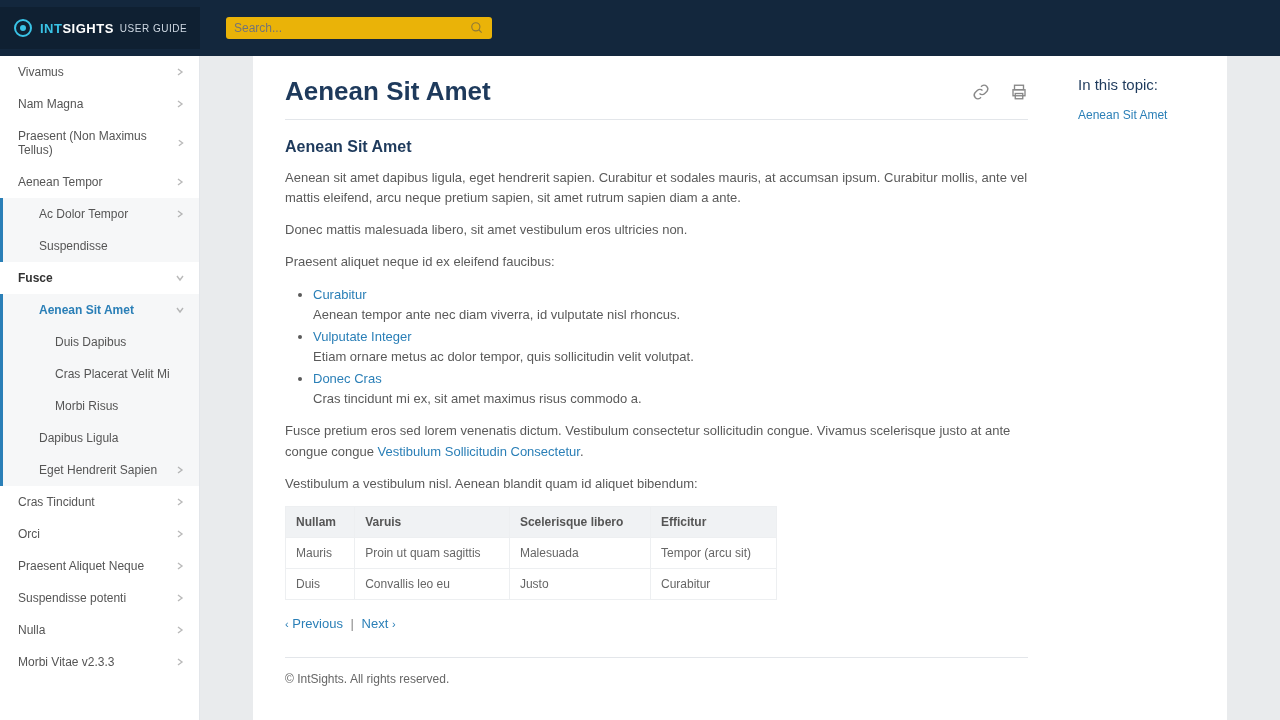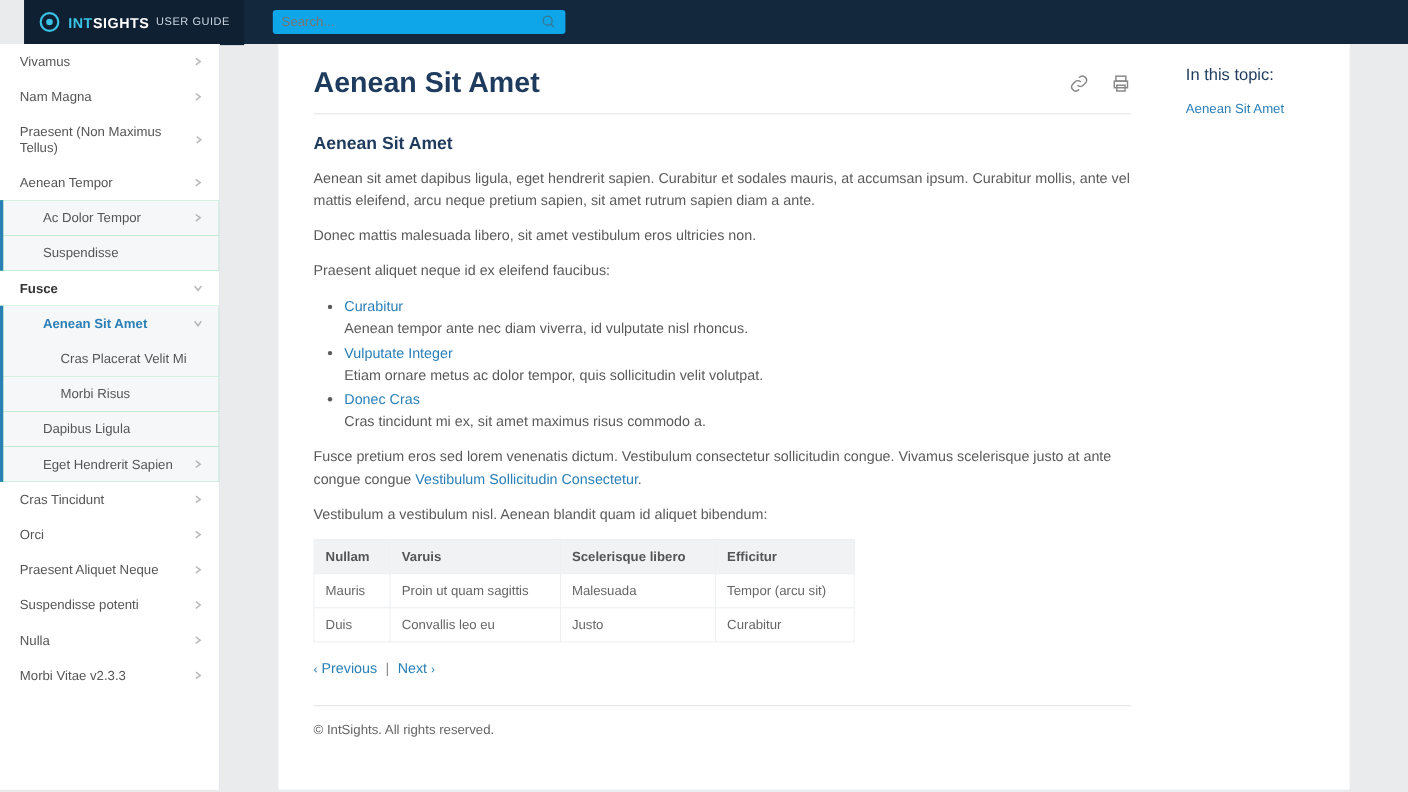--- a/index.html
+++ b/index.html
@@ -1,27 +1,27 @@
 <!DOCTYPE html>
 <html><head>
 <meta charset="utf-8">
 <style>
   * { box-sizing: border-box; margin: 0; padding: 0; }
   body { font-family: "Segoe UI", "Helvetica Neue", Arial, sans-serif; font-size: 13px; color: #555; background: #e9ebed; width: 1280px; height: 720px; overflow: hidden; }
 
   
-  .topbar { display:flex; align-items:center; height:40px; background:#13273d; color:#fff;margin-left:22px; }
+  .topbar { display:flex; align-items:center; height:56px; background:#13273d; color:#fff; }
   .brand { display:flex; align-items:center; width:200px; height:42px; padding-left:14px; background:#0f2032; }
   .brand .logo-ring { width:18px; height:18px; border:2px solid #39c3e6; border-radius:50%; display:flex; align-items:center; justify-content:center; margin-right:8px; }
   .brand .logo-dot { width:6px; height:6px; background:#39c3e6; border-radius:50%; }
   .brand .name { font-size:13px; font-weight:600; letter-spacing:0.5px; }
   .brand .name .int { color:#39c3e6; }
   .brand .name .sights { color:#fff; }
   .brand .sub  { font-size:10px; color:#cfd8e3; margin-left:6px; letter-spacing:0.5px; }
-  .searchwrap { margin-left:26px; width:266px; height:22px; background:#0ea5e9; border-radius:3px; display:flex; align-items:center; padding:0 8px; }
+  .searchwrap { margin-left:26px; width:266px; height:22px; background:#eab308; border-radius:3px; display:flex; align-items:center; padding:0 8px; }
   .searchwrap input { border:none; outline:none; flex:1; font-size:12px; color:#444; background:transparent; }
   .searchwrap .sicon { width:14px; height:14px; opacity:.6; }
 
   
   .layout { display:flex; height:calc(720px - 42px); }
   .sidebar { width:200px; background:#fff; border-right:1px solid #e3e6ea; overflow-y:auto; }
   .side-item { display:flex; align-items:center; justify-content:space-between; padding:9px 14px 9px 18px; font-size:12px; color:#555; cursor:pointer; min-height:32px; }
   .side-item .chev { width:10px; height:10px; opacity:.45; }
   .side-item.level2 { padding-left:36px; }
   .side-item.level3 { padding-left:52px; }
@@ -128,20 +128,23 @@
         <svg viewBox="0 0 10 10" class="chev">
           <path fill="none" stroke="#666" stroke-width="1.4" d="M2 3 L5 7 L8 3"></path>
         </svg>
       </div>
       <div class="side-sub-group">
         <div class="side-item level2 active">
           <span>Aenean Sit Amet</span>
           <svg viewBox="0 0 10 10" class="chev">
             <path fill="none" stroke="#666" stroke-width="1.4" d="M2 3 L5 7 L8 3"></path>
           </svg>
+        </div>
+        <div class="side-item level3">
+          <span>Duis Dapibus</span>
         </div>
         <div class="side-item level3">
           <span>Cras Placerat Velit Mi</span>
         </div>
         <div class="side-item level3">
           <span>Morbi Risus</span>
         </div>
         <div class="side-item level2">
           <span>Dapibus Ligula</span>
         </div>

